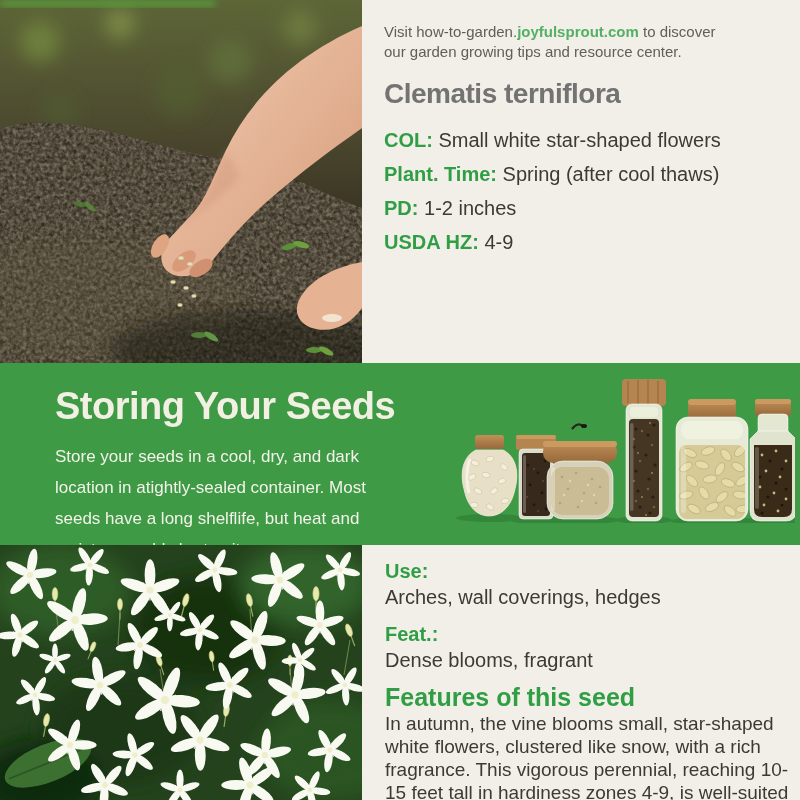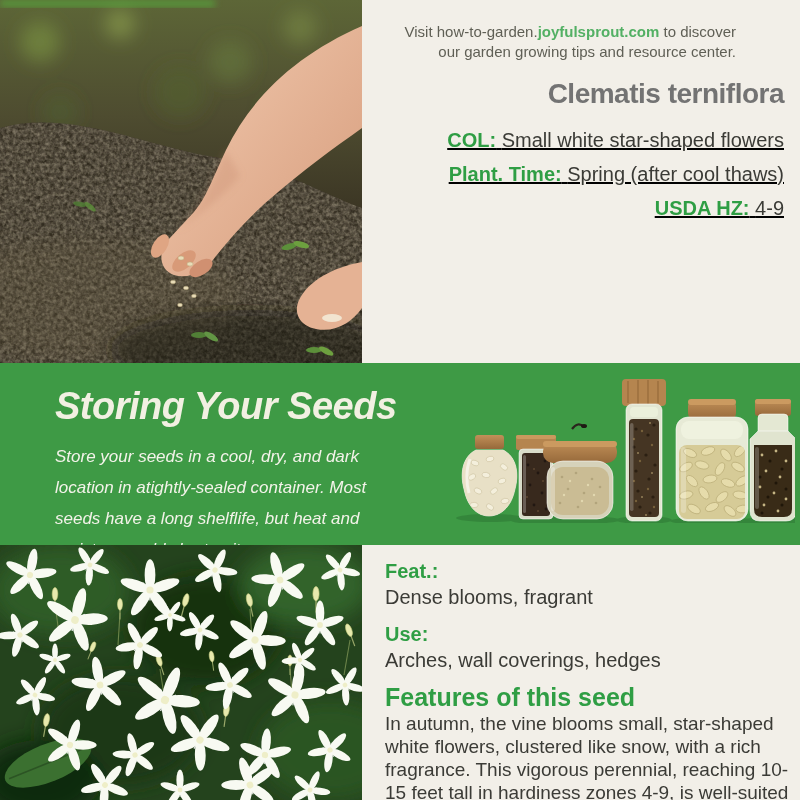--- a/index.html
+++ b/index.html
@@ -7,32 +7,32 @@
     width:800px;height:800px;
     background:#f2efe8;
     font-family:"Liberation Sans", sans-serif;
     position:relative;overflow:hidden;
     -webkit-font-smoothing:antialiased;
   }
   .page{position:absolute;inset:0;}
 
   
   .photo-top{position:absolute;left:0;top:0;width:362px;height:363px;overflow:hidden;}
-  .info{position:absolute;left:384px;top:22px;width:400px;text-align:right;}
+  .info{position:absolute;left:384px;top:22px;width:400px;}
   .intro{margin:0;width:352px;font-size:15px;line-height:20px;color:#5f5f55;}
   .intro .link{color:#53b064;font-weight:bold;text-decoration:none;}
   .title{margin:17px 0 14px 0;font-size:28px;line-height:30px;color:#737373;font-weight:bold;letter-spacing:-0.5px;}
-  .specs{list-style:none;margin:0;padding:0;text-decoration:underline;}
+  .specs{list-style:none;margin:0;padding:0;}
   .spec-row{font-size:20px;line-height:34px;white-space:nowrap;}
   .spec-label{color:#2f9e44;font-weight:bold;}
   .spec-value{color:#3b3b36;}
 
   
   .band{position:absolute;left:0;top:363px;width:800px;height:182px;background:#3e9a45;}
-  .band-text{position:absolute;left:55px;top:22px;width:345px;font-style:italic;}
+  .band-text{position:absolute;left:55px;top:22px;width:345px;}
   .band-title{margin:0;font-size:38px;line-height:42px;color:#f2f0e2;font-weight:bold;letter-spacing:-0.5px;}
   .band-body{margin:14px 0 0 0;font-size:17px;line-height:31px;color:#f3f3e9;}
   .jars{position:absolute;left:450px;top:10px;width:345px;height:150px;}
 
   
   .photo-bottom{position:absolute;left:0;top:545px;width:362px;height:255px;overflow:hidden;}
   .details{position:absolute;left:385px;top:558px;width:408px;}
   .kv{margin-bottom:11px;}
   .k{font-size:20px;line-height:26px;font-weight:bold;color:#2f9e44;}
   .v{font-size:20px;line-height:26px;color:#3b3b36;}
@@ -143,20 +143,21 @@
       <ellipse cx="332" cy="318" rx="10" ry="4" fill="#f3e9d6" opacity="0.9"></ellipse>
     </svg>
   </div>
 
   <div class="info">
     <p class="intro"><span>Visit how-to-garden.</span><a href="#" class="link">joyfulsprout.com</a><span> to discover our garden growing tips and resource center.</span></p>
     <h1 class="title">Clematis terniflora</h1>
     <ul class="specs">
       <li class="spec-row"><span class="spec-label">COL:</span> <span class="spec-value">Small white star-shaped flowers</span></li>
       <li class="spec-row"><span class="spec-label">Plant. Time:</span> <span class="spec-value">Spring (after cool thaws)</span></li>
+      <li class="spec-row"><span class="spec-label">PD:</span> <span class="spec-value">1-2 inches</span></li>
       <li class="spec-row"><span class="spec-label">USDA HZ:</span> <span class="spec-value">4-9</span></li>
     </ul>
   </div>
 
   <div class="band">
     <div class="band-text">
       <h2 class="band-title">Storing Your Seeds</h2>
       <p class="band-body">Store your seeds in a cool, dry, and dark location in atightly-sealed container. Most seeds have a long shelflife, but heat and moisture could shorten it.</p>
     </div>
 
@@ -468,24 +469,24 @@
         <use href="#flw" transform="translate(310,245) rotate(25)"></use>
         <use href="#flw" transform="translate(55,115) scale(0.8)"></use>
         <use href="#flw" transform="translate(300,115) scale(0.9) rotate(50)"></use>
         <use href="#flw" transform="translate(170,70) scale(0.8) rotate(-35)"></use>
       </g>
     </svg>
   </div>
 
   <div class="details">
     <div class="kv">
+      <div class="k">Use:</div>
+      <div class="v">Arches, wall coverings, hedges</div>
+    </div>
+    <div class="kv">
       <div class="k">Feat.:</div>
       <div class="v">Dense blooms, fragrant</div>
-    </div>
-    <div class="kv">
-      <div class="k">Use:</div>
-      <div class="v">Arches, wall coverings, hedges</div>
     </div>
     <h3 class="features-title">Features of this seed</h3>
     <p class="features-body">In autumn, the vine blooms small, star-shaped white flowers, clustered like snow, with a rich fragrance. This vigorous perennial, reaching 10-15 feet tall in hardiness zones 4-9, is well-suited for covering arches or walls.</p>
   </div>
 
 </div>
 
 </body></html>

